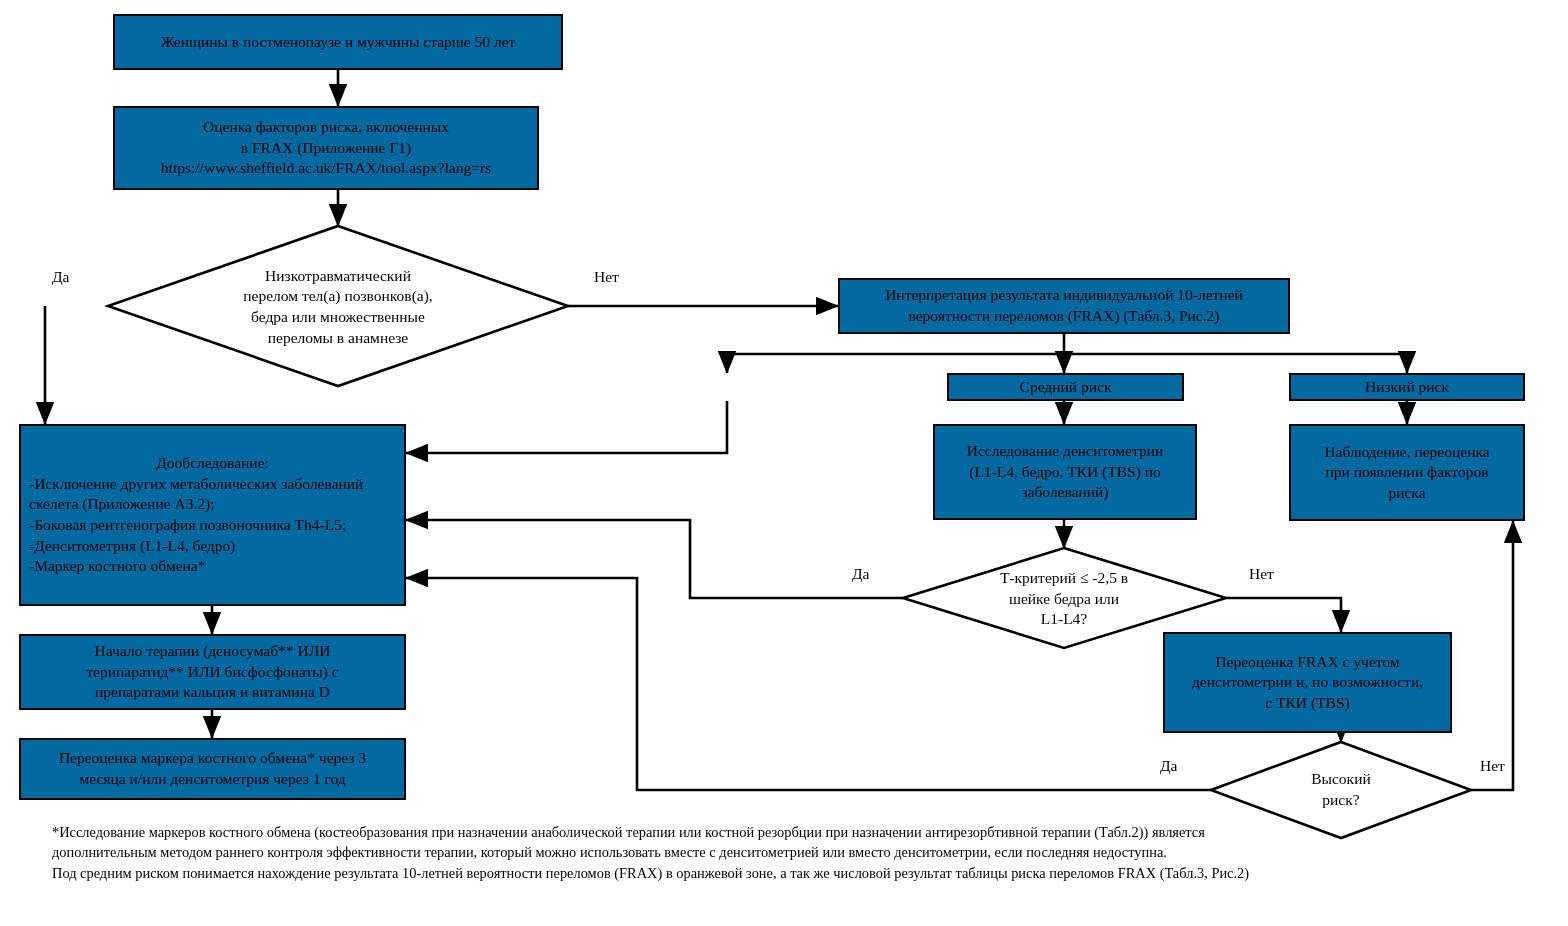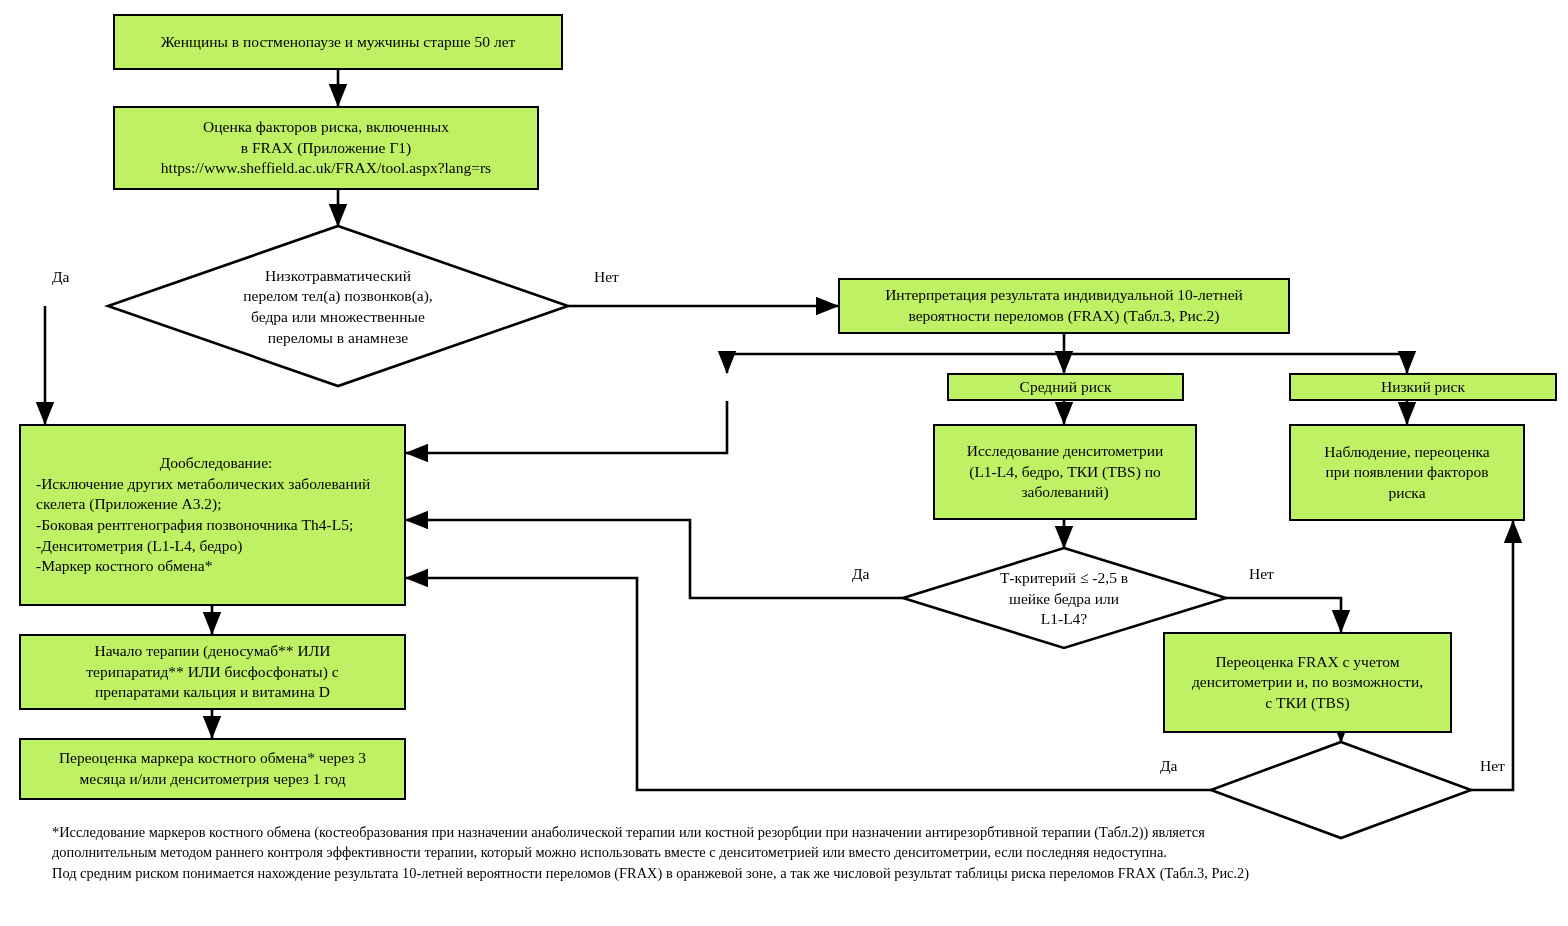--- a/index.html
+++ b/index.html
@@ -1,24 +1,24 @@
 <!DOCTYPE html>
 <html><head>
 <meta charset="utf-8">
 <style>
   html,body{margin:0;padding:0;background:#ffffff;}
   body{width:1568px;height:926px;font-family:"Liberation Serif",serif;color:#000;}
   #stage{position:relative;width:1568px;height:926px;overflow:hidden;}
   svg#wires{position:absolute;left:0;top:0;width:1568px;height:926px;}
 
-  .node{position:absolute;box-sizing:border-box;background:#bef264;border:2px solid #000;
+  .node{position:absolute;box-sizing:border-box;background:#0369a1;border:2px solid #000;
         display:flex;align-items:center;justify-content:center;text-align:center;
         font-size:15.5px;line-height:1.33;z-index:2;}
   .node .inner{padding:2px 6px;width:100%;}
-  .node.left-align{text-align:left;padding-left:7px;}
+  .node.left-align{text-align:left;}
   .node.left-align .inner{text-align:left;padding-left:8px;padding-right:8px;}
   .node .hdr{display:block;text-align:center;}
 
   .dialabel{position:absolute;font-size:15.5px;z-index:3;white-space:nowrap;background:transparent;}
 
   .diamond-text{position:absolute;z-index:3;display:flex;align-items:center;
                 justify-content:center;text-align:center;font-size:15.5px;line-height:1.33;}
 
   .footnote{position:absolute;left:52px;top:822px;width:1480px;font-size:14.4px;
             line-height:1.42;text-align:left;z-index:2;}
@@ -108,21 +108,21 @@
   <div class="node" style="left:838px;top:278px;width:452px;height:56px;">
     <div class="inner">
       <div>Интерпретация результата индивидуальной 10-летней</div>
       <div>вероятности переломов (FRAX) (Табл.3, Рис.2)</div>
     </div>
   </div>
 
   <div class="node" style="left:947px;top:373px;width:237px;height:28px;">
     <div class="inner">Средний риск</div>
   </div>
-  <div class="node" style="left:1289px;top:373px;width:268px;height:28px;">
+  <div class="node" style="left:1289px;top:373px;width:236px;height:28px;">
     <div class="inner">Низкий риск</div>
   </div>
 
   <div class="node left-align" style="left:19px;top:424px;width:387px;height:182px;">
     <div class="inner">
       <span class="hdr">Дообследование:</span>
       <div>-Исключение других метаболических заболеваний скелета (Приложение А3.2);</div>
       <div>-Боковая рентгенография позвоночника Th4-L5;</div>
       <div>-Денситометрия (L1-L4, бедро)</div>
       <div>-Маркер костного обмена*</div>
@@ -156,20 +156,26 @@
   <div class="dialabel" style="left:1249px;top:565px;">Нет</div>
 
   <div class="node" style="left:1163px;top:632px;width:289px;height:101px;">
     <div class="inner">
       <div>Переоценка FRAX с учетом</div>
       <div>денситометрии и, по возможности,</div>
       <div>с ТКИ (TBS)</div>
     </div>
   </div>
 
+  <div class="diamond-text" style="left:1271px;top:763px;width:140px;height:54px;">
+    <div>
+      <div>Высокий</div>
+      <div>риск?</div>
+    </div>
+  </div>
   <div class="dialabel" style="left:1160px;top:757px;">Да</div>
   <div class="dialabel" style="left:1480px;top:757px;">Нет</div>
 
   <div class="node" style="left:19px;top:634px;width:387px;height:76px;">
     <div class="inner">
       <div>Начало терапии (деносумаб** ИЛИ</div>
       <div>терипаратид** ИЛИ бисфосфонаты) с</div>
       <div>препаратами кальция и витамина D</div>
     </div>
   </div>

